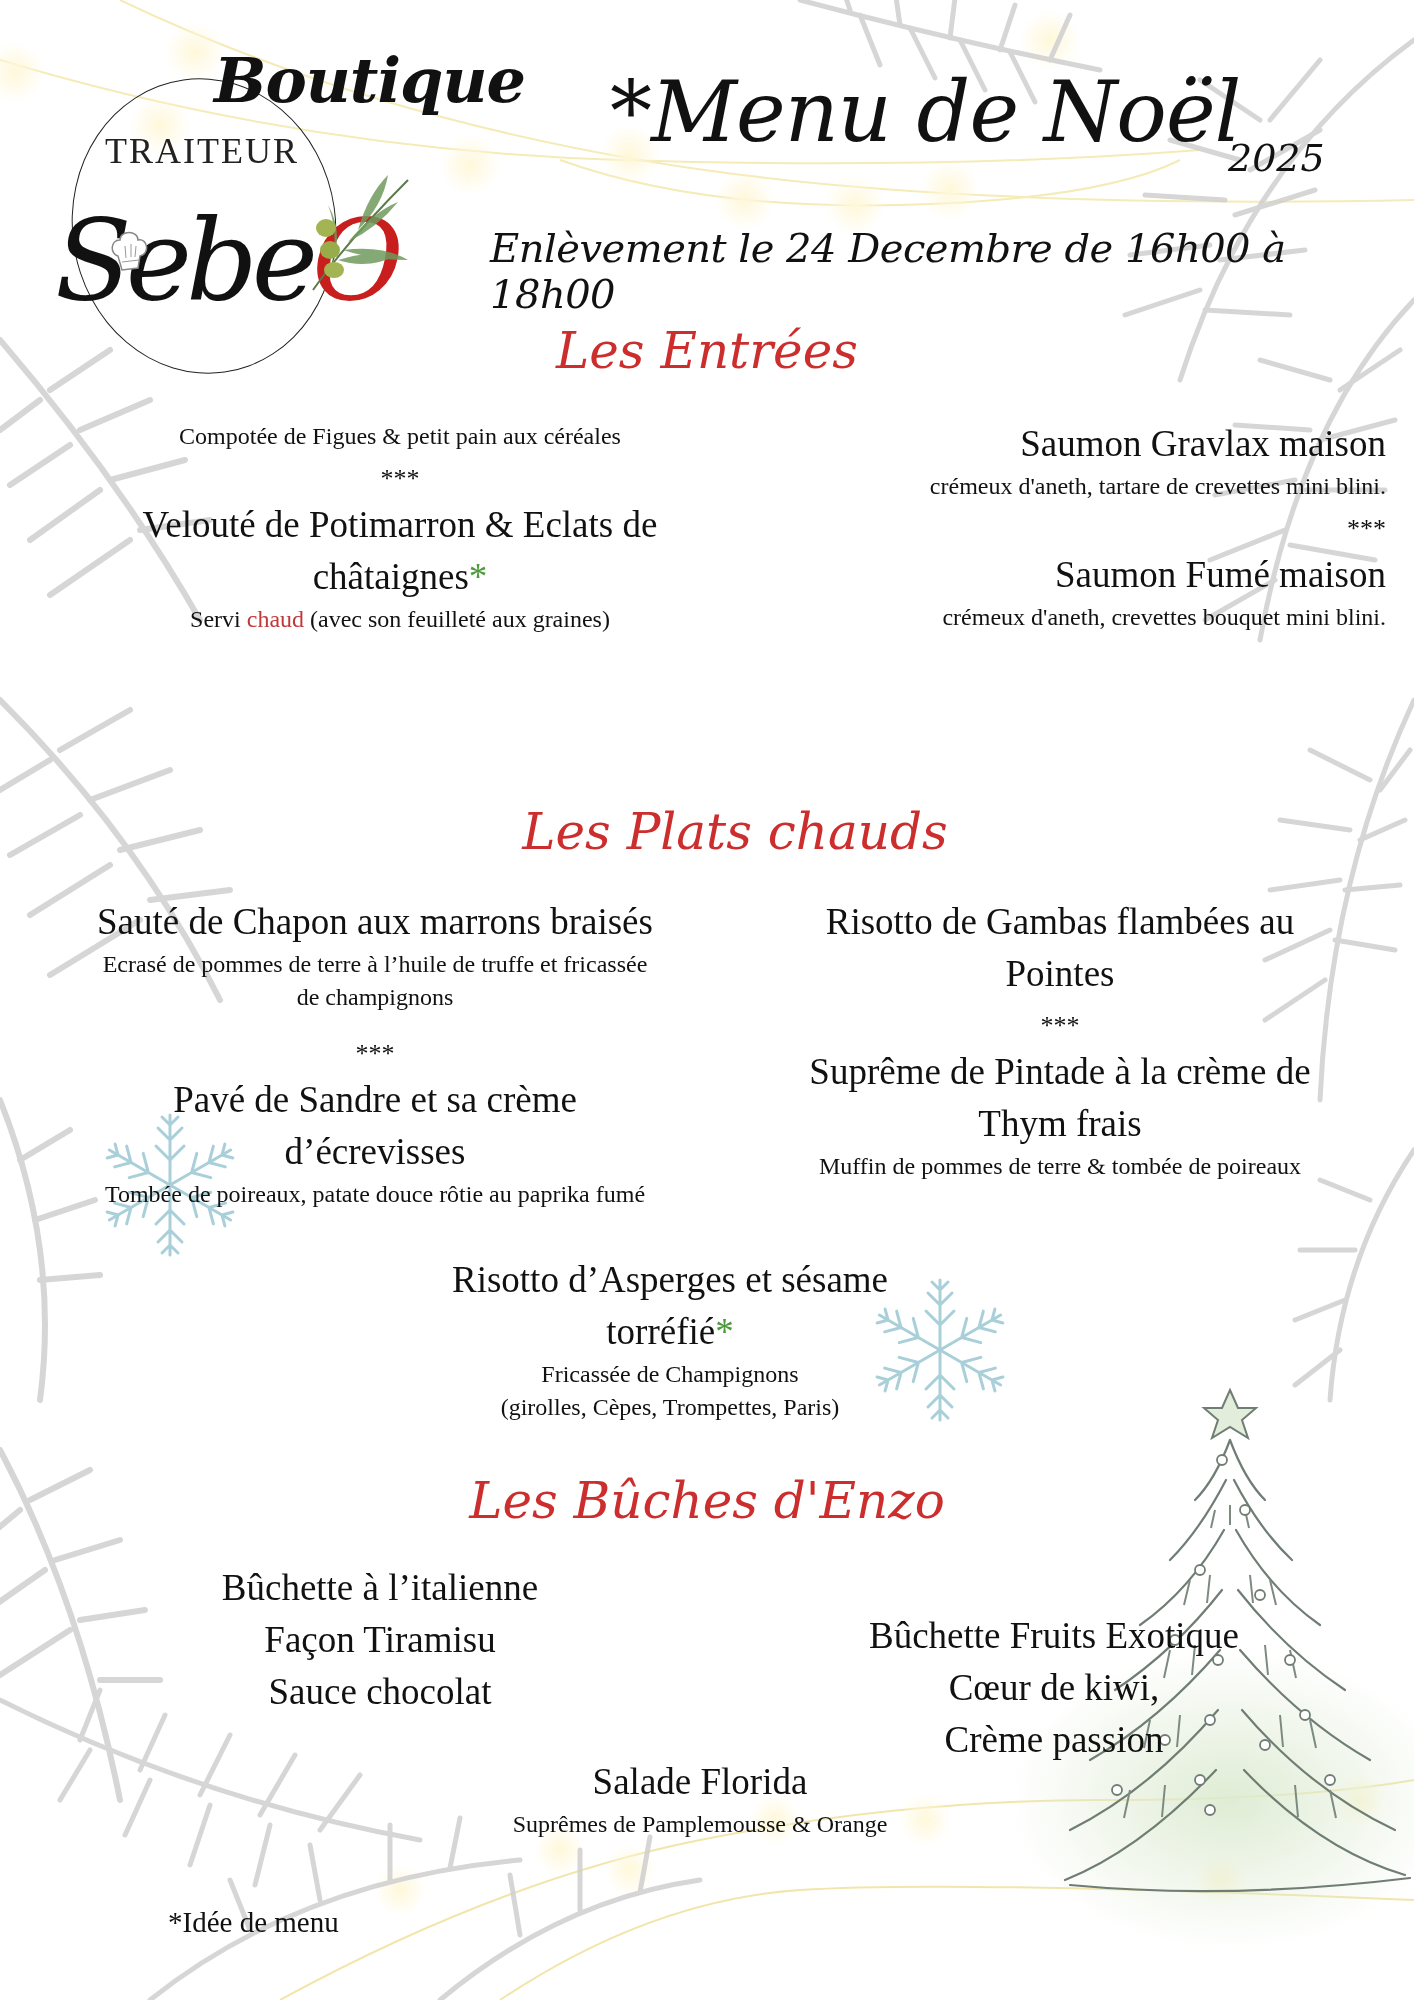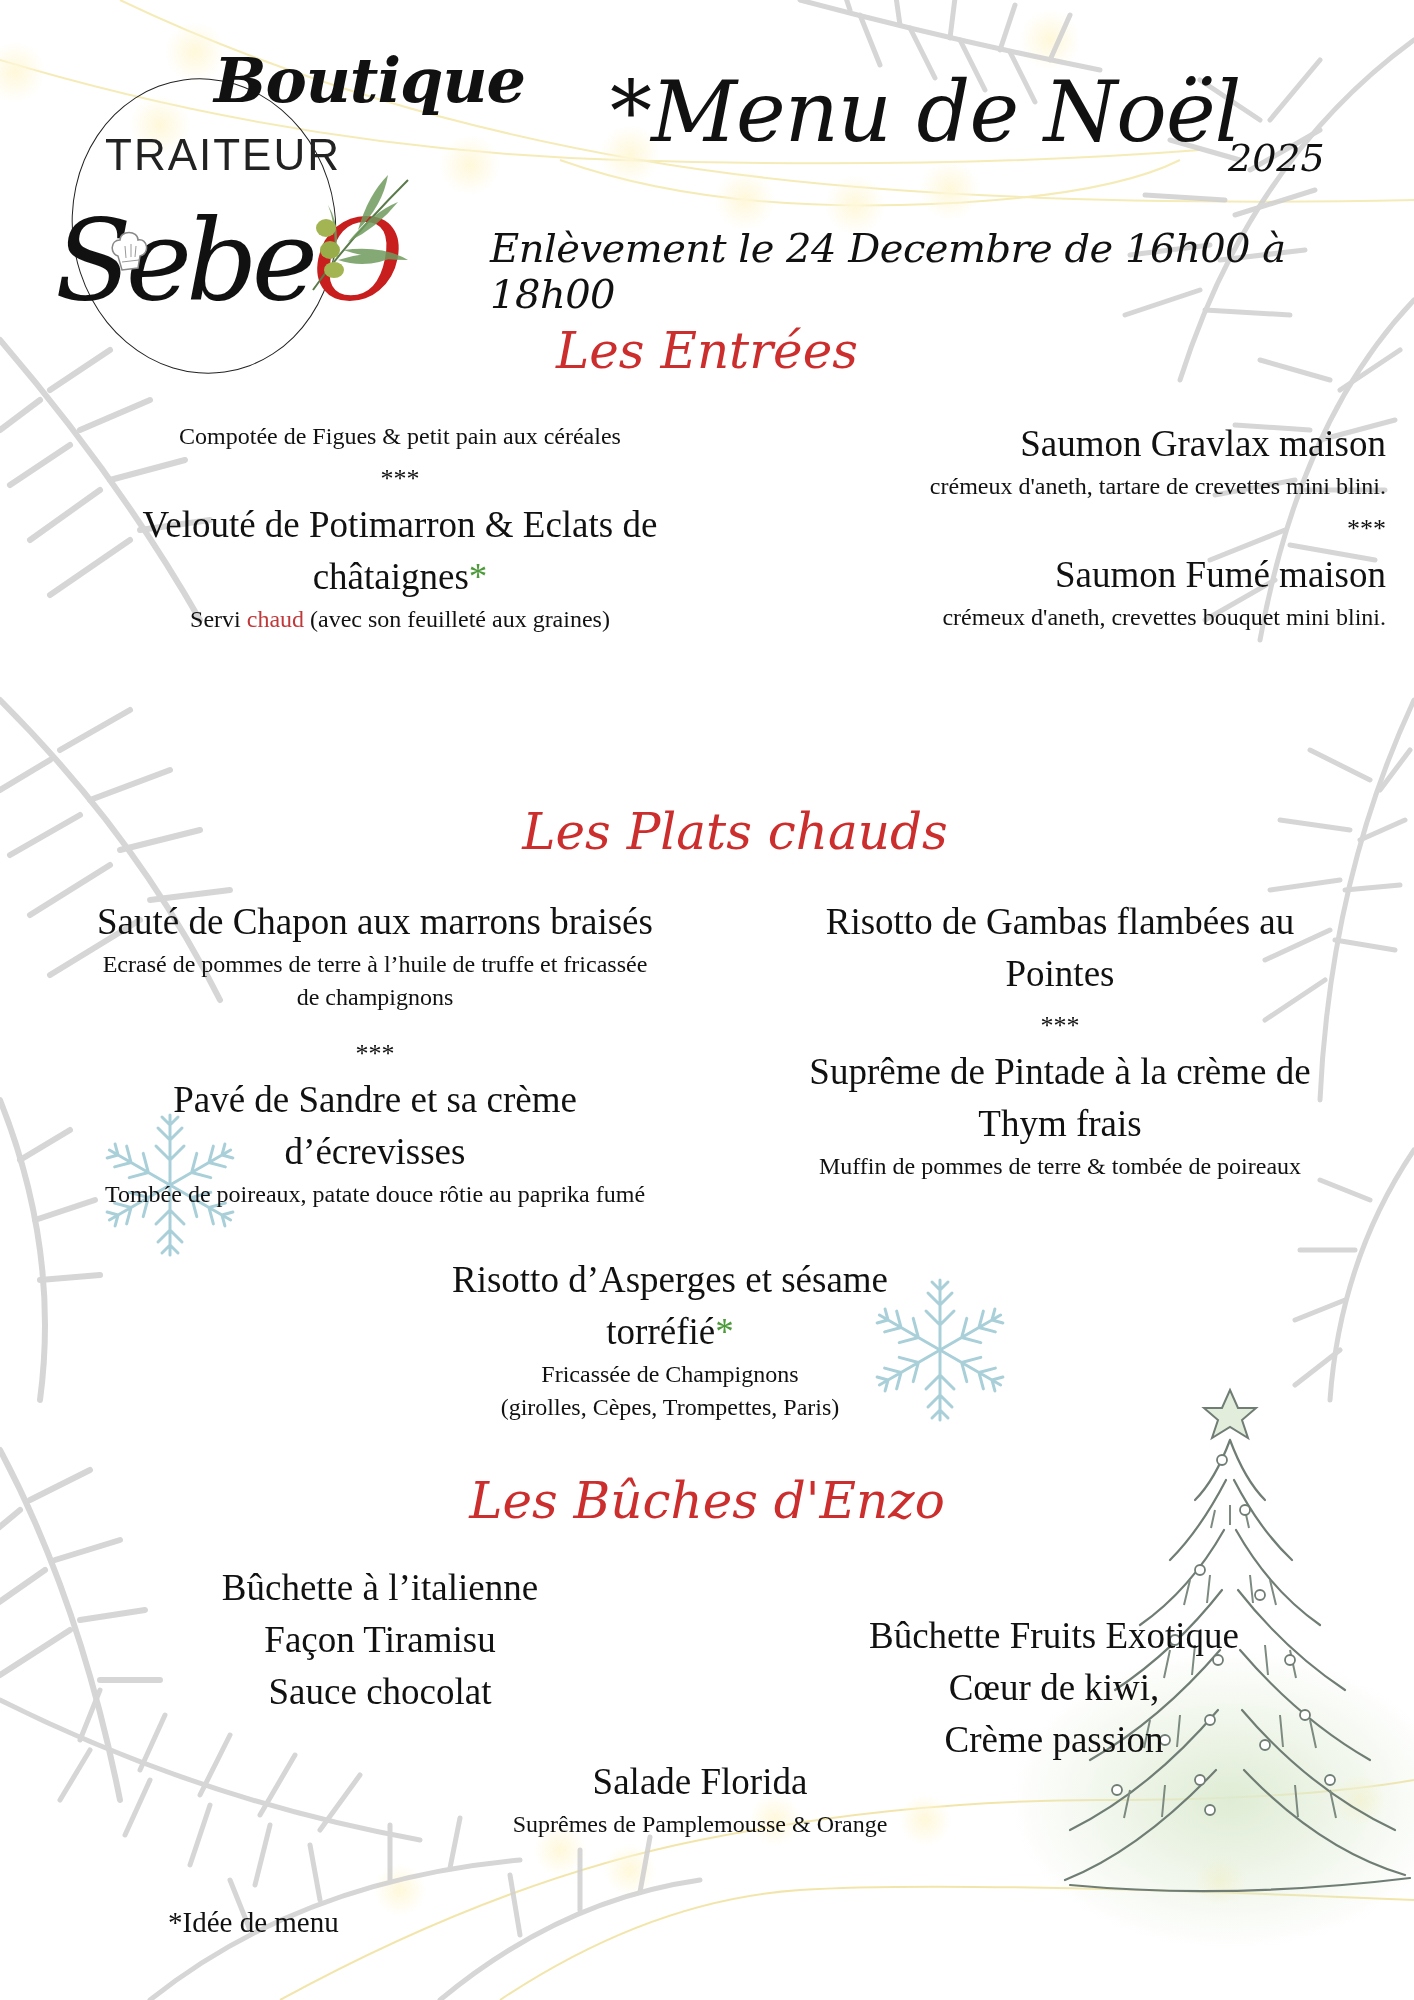--- a/index.html
+++ b/index.html
@@ -17,21 +17,21 @@
     border: 1.3px solid #222; border-radius: 50%;
     transform: rotate(-8deg);
   }
   .logo-boutique {
     position: absolute; left: 214px; top: 44px;
     font-family: "DejaVu Serif", serif; font-style: italic; font-weight: bold;
     font-size: 62px; color: #111; letter-spacing: -1px;
   }
   .logo-traiteur {
     position: absolute; left: 105px; top: 130px;
-    font-family: Liberation Sans, sans-serif; font-size: 44px; letter-spacing: 2px; color: #222;
+    font-family: Liberation Serif, serif; font-size: 36px; letter-spacing: 2px; color: #222;
   }
   .logo-sebeo {
     position: absolute; left: 55px; top: 195px;
     font-family: "DejaVu Serif", serif; font-style: italic;
     font-size: 112px; color: #111; letter-spacing: -6px;
   }
   .logo-sebeo .o { color: #c81e1e; font-weight: normal; }
   .chef-hat { position: absolute; left: 110px; top: 228px; }
   .olive { position: absolute; left: 308px; top: 170px; }
 

